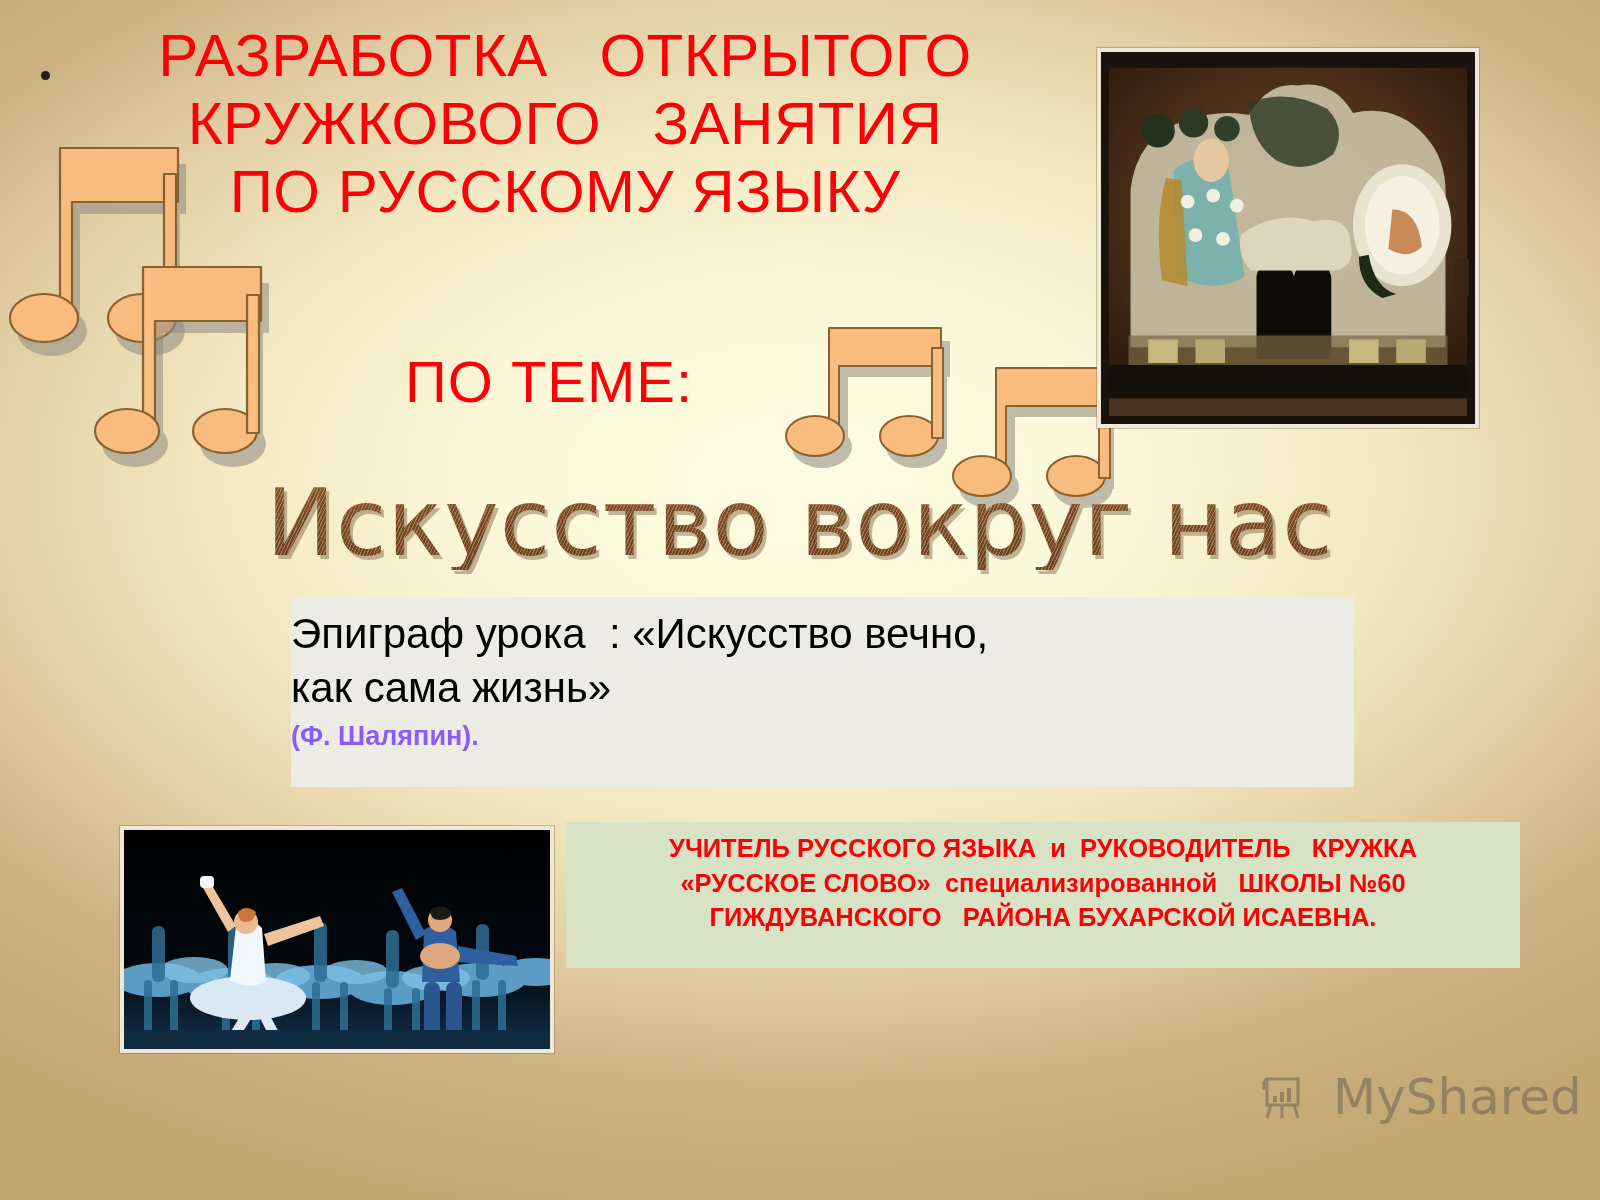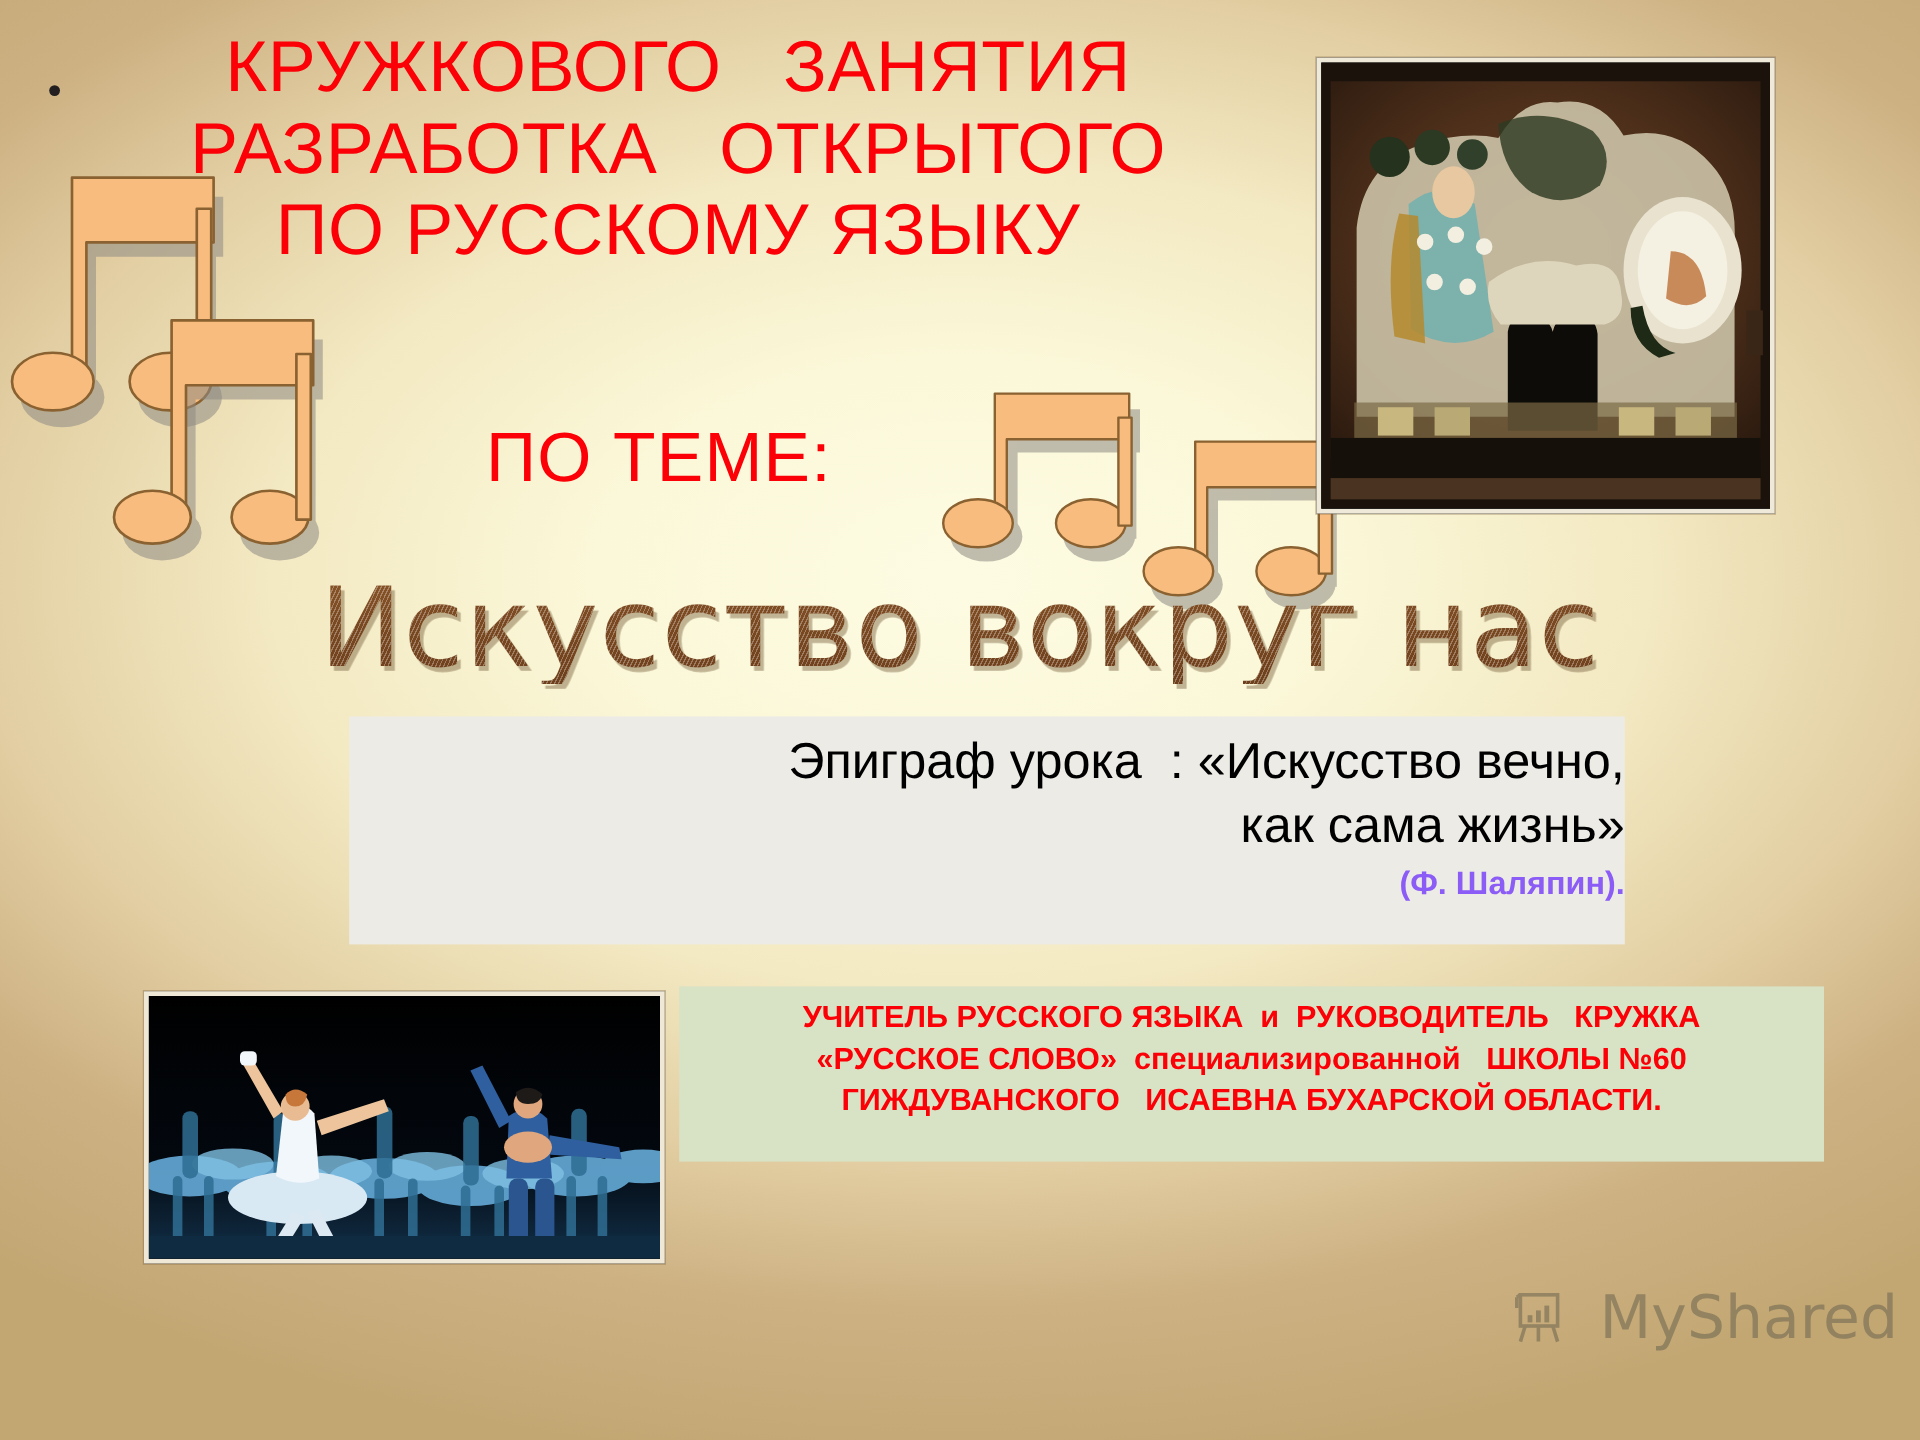--- a/index.html
+++ b/index.html
@@ -108,21 +108,21 @@
 
   
   .epigraph {
     position: absolute;
     left: 291px;
     top: 597px;
     width: 1063px;
     height: 190px;
     background: #edebe5;
     z-index: 5;
-    text-align: right;
+    text-align: left;
     box-sizing: border-box;
     padding-top: 10px;
   }
   .epigraph-line {
     color: #000;
     font-size: 42px;
     line-height: 1.28;
     font-weight: 400;
     white-space: pre;
   }
@@ -271,22 +271,22 @@
       <g fill="#f7bc7e" stroke="#8a6130" stroke-width="2" stroke-linejoin="round">
         <path d="M36 8 H146 V46 H44 V112 H34 V8 Z"></path>
         <ellipse cx="20" cy="116" rx="29" ry="20"></ellipse>
         <ellipse cx="114" cy="116" rx="29" ry="20"></ellipse>
         <rect x="137" y="28" width="11" height="90"></rect>
       </g>
     </svg>
   </div>
 
   <div class="heading-block">
+    <div class="heading-line">РАЗРАБОТКА   ОТКРЫТОГО</div>
     <div class="heading-line">КРУЖКОВОГО   ЗАНЯТИЯ</div>
-    <div class="heading-line">РАЗРАБОТКА   ОТКРЫТОГО</div>
     <div class="heading-line">ПО РУССКОМУ ЯЗЫКУ</div>
   </div>
 
   <div class="po-teme">ПО ТЕМЕ:</div>
 
   <div class="wordart">
     <span class="wordart-text">Искусство вокруг нас</span>
   </div>
 
   <div class="epigraph">
@@ -411,21 +411,21 @@
 
         <rect x="0" y="200" width="426" height="19" fill="#0f3category"></rect>
         <rect x="0" y="200" width="426" height="19" fill="#10334c" opacity="0.85"></rect>
       </svg>
     </div>
   </div>
 
   <div class="credits">
     <div class="credits-line">УЧИТЕЛЬ РУССКОГО ЯЗЫКА  и  РУКОВОДИТЕЛЬ   КРУЖКА</div>
     <div class="credits-line">«РУССКОЕ СЛОВО»  специализированной   ШКОЛЫ №60</div>
-    <div class="credits-line">ГИЖДУВАНСКОГО   ИСАЕВНА БУХАРСКОЙ ОБЛАСТИ.</div>
+    <div class="credits-line">ГИЖДУВАНСКОГО   РАЙОНА БУХАРСКОЙ ИСАЕВНА.</div>
   </div>
 
   <div class="watermark">
     <span class="watermark-icon">
       <svg width="54" height="54" viewBox="0 0 54 54" aria-hidden="true">
         <g fill="none" stroke="#6b6550" stroke-width="3">
           <rect x="12" y="11" width="31" height="26"></rect>
           <path d="M16 37 L12 50 M39 37 L43 50 M27 37 L27 50"></path>
           <path d="M9 13 L12 11 M9 13 L9 22"></path>
         </g>

